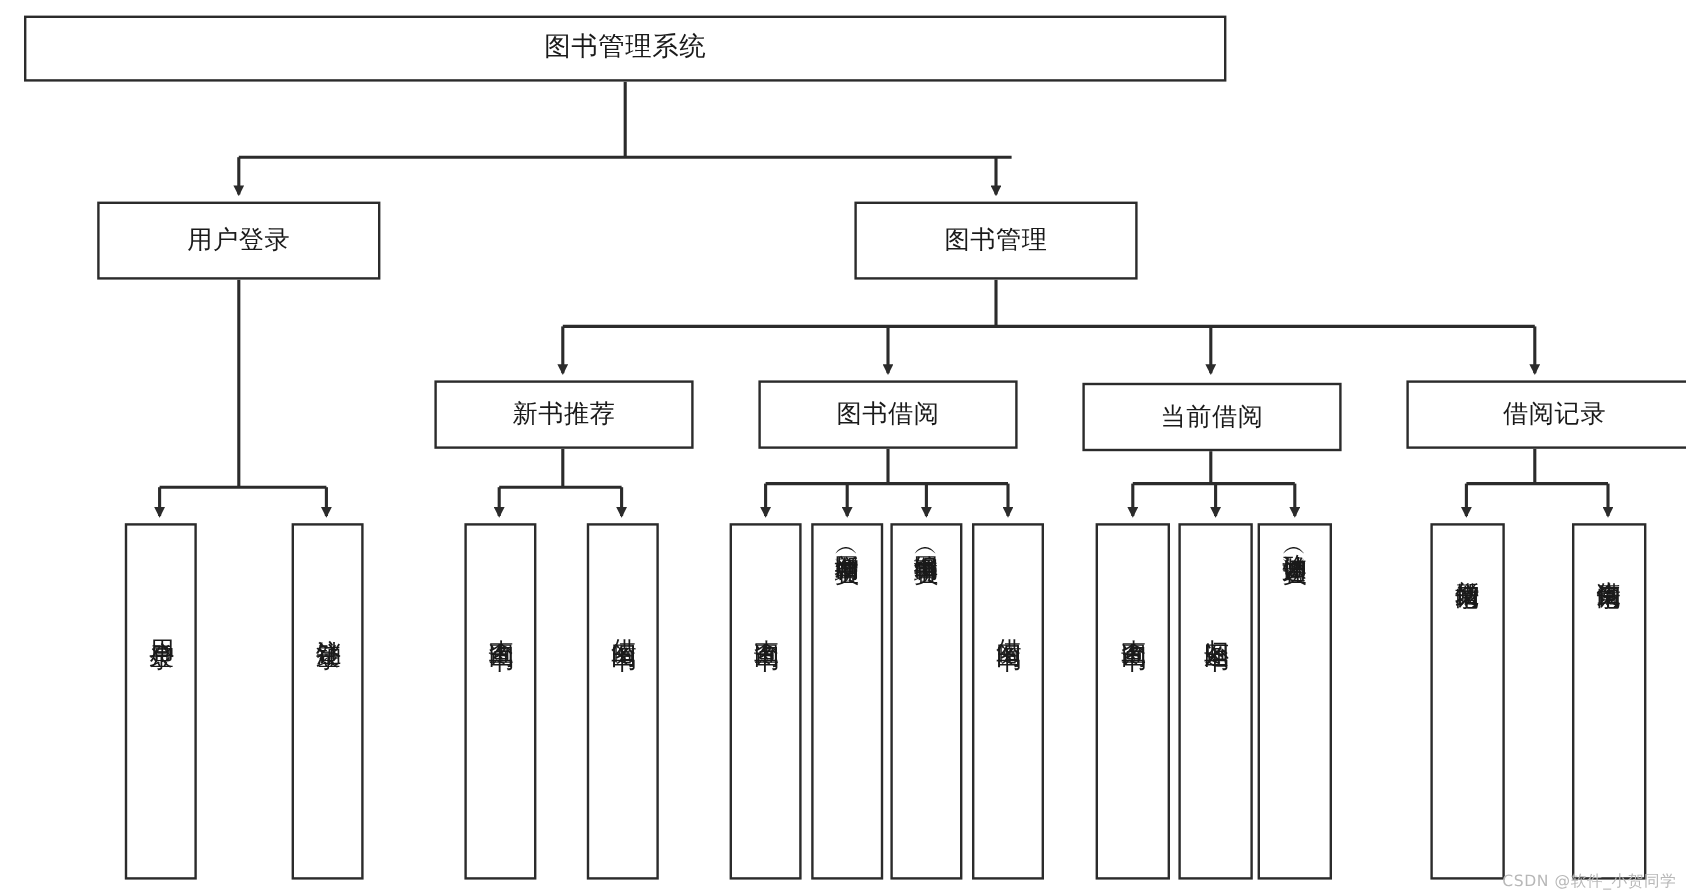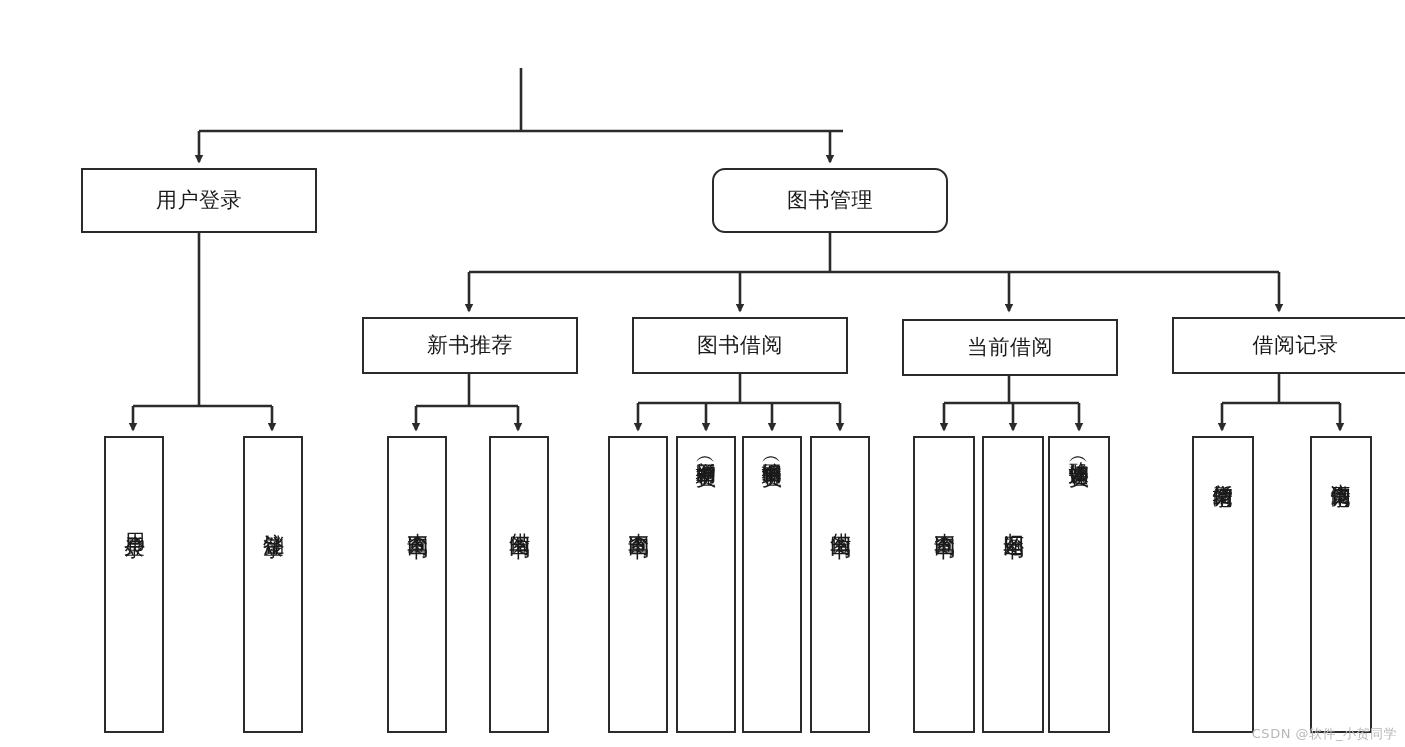--- a/index.html
+++ b/index.html
@@ -124,25 +124,28 @@
       <path d="M1013,403 L1013,430" marker-end="url(#arrow)"></path>
       <path d="M1079,403 L1079,430" marker-end="url(#arrow)"></path>
 
       <path d="M1279,374 L1279,403"></path>
       <path d="M1222,403 L1340,403"></path>
       <path d="M1222,403 L1222,430" marker-end="url(#arrow)"></path>
       <path d="M1340,403 L1340,430" marker-end="url(#arrow)"></path>
     </g>
   </svg>
 
+  <div class="node horizontal root" style="left:20px; top:13px; width:1002px; height:55px;">
+    <span class="node-label">图书管理系统</span>
+  </div>
 
   <div class="node horizontal" style="left:81px; top:168px; width:236px; height:65px;">
     <span class="node-label">用户登录</span>
   </div>
-  <div class="node horizontal" style="left:712px; top:168px; width:236px; height:65px;border-radius:13px;">
+  <div class="node horizontal" style="left:712px; top:168px; width:236px; height:65px;">
     <span class="node-label">图书管理</span>
   </div>
 
   <div class="node horizontal" style="left:362px; top:317px; width:216px; height:57px;">
     <span class="node-label">新书推荐</span>
   </div>
   <div class="node horizontal" style="left:632px; top:317px; width:216px; height:57px;">
     <span class="node-label">图书借阅</span>
   </div>
   <div class="node horizontal" style="left:902px; top:319px; width:216px; height:57px;align-items:center;">

